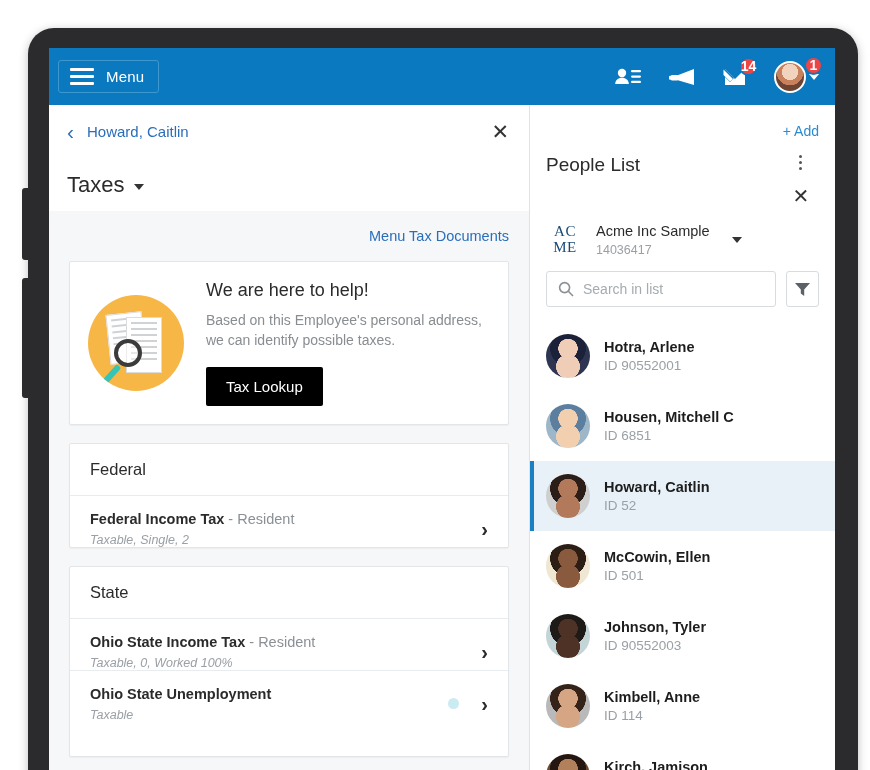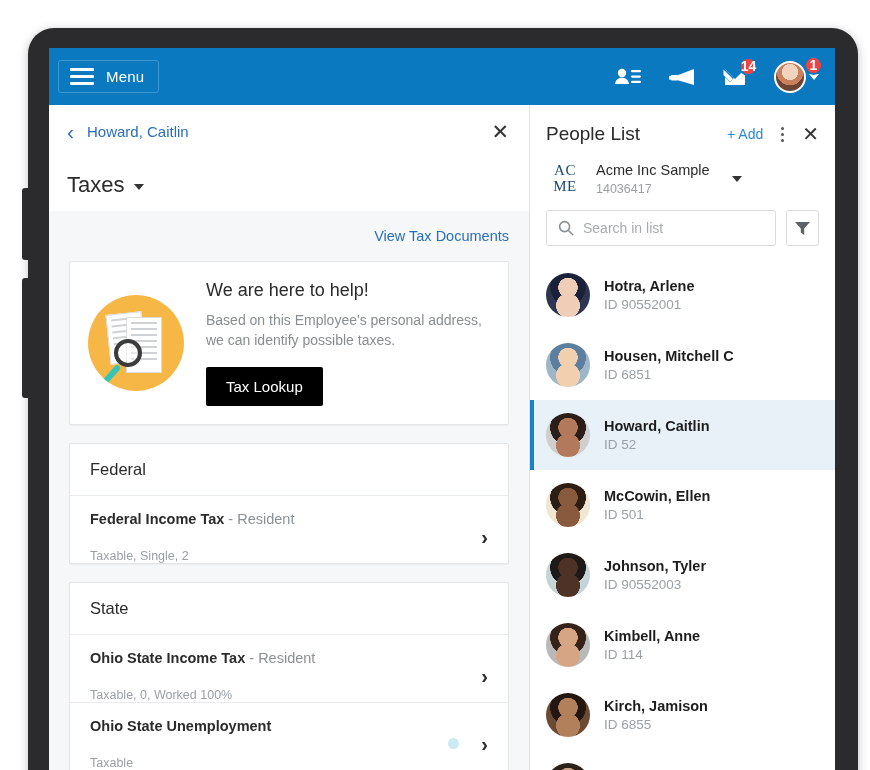--- a/index.html
+++ b/index.html
@@ -156,33 +156,33 @@
     display: flex; align-items: center;
     padding: 15px 20px 0 20px;
     border-bottom: 1px solid #e9ecee;
     cursor: pointer;
     position: relative;
   }
   .tax-row:last-child { border-bottom: none; }
   .tax-row .tr-main { flex: 1; }
   .tr-name { font-size: 14.5px; color: #2b2b2b; font-weight: bold; }
   .tr-name .qual { font-weight: normal; color: #8b9095; }
-  .tr-sub { font-size: 12.5px; color: #9aa0a5; margin-top: 22px; }
+  .tr-sub { font-size: 12.5px; color: #9aa0a5; margin-top: 6px; font-style: italic; }
   .row-dot { width: 11px; height: 11px; border-radius: 50%; background: #b9e4ee; opacity: .75; margin-right: 22px; }
   .row-chevron { color: #2b2b2b; font-size: 20px; font-weight: bold; line-height: 1; }
 
   #add-state-row {
     display: flex; align-items: center; justify-content: center; gap: 8px;
     padding: 17px 0; color: #2a6ebb; font-size: 15px; cursor: pointer;
   }
 
   
   #people-head { display: flex; align-items: center; padding: 18px 16px 10px 16px; }
   #people-title { font-size: 19px; color: #2b2b2b; }
-  #people-actions { margin-left: auto; display: flex; align-items: center; gap: 14px; }
+  #people-actions { margin-left: auto; display: flex; align-items: center; gap: 14px; flex-direction: column; }
   #add-link { color: #2a8ad4; font-size: 14px; cursor: pointer; white-space: nowrap; }
   #kebab { display: flex; flex-direction: column; gap: 3px; cursor: pointer; padding: 2px 4px; }
   #kebab i { width: 3px; height: 3px; border-radius: 50%; background: #555; display: block; }
   #close-right { font-size: 20px; color: #333; cursor: pointer; line-height: 1; font-weight: 300; }
 
   #company-row { display: flex; align-items: center; padding: 6px 16px 14px 16px; gap: 12px; }
   #company-logo {
     width: 38px; flex: none; text-align: center;
     color: #1b4a76; font-family: "Liberation Serif", serif; font-size: 15px; line-height: 1.05; letter-spacing: .5px;
   }
@@ -280,21 +280,21 @@
           <span id="crumb-name">Howard, Caitlin</span>
           <span id="close-left">✕</span>
         </div>
 
         <div id="title-row">
           <span id="page-title">Taxes</span>
           <span id="title-caret"></span>
         </div>
 
         <div id="view-docs-row">
-          <span id="view-docs-link">View Tax Documents</span>
+          <span id="view-docs-link">Menu Tax Documents</span>
         </div>
 
         <div class="card" id="help-card">
           <div id="help-illustration">
             <div class="doc-back">
                 <i></i>
                 <i></i>
                 <i></i>
                 <i></i>
                 <i></i>

